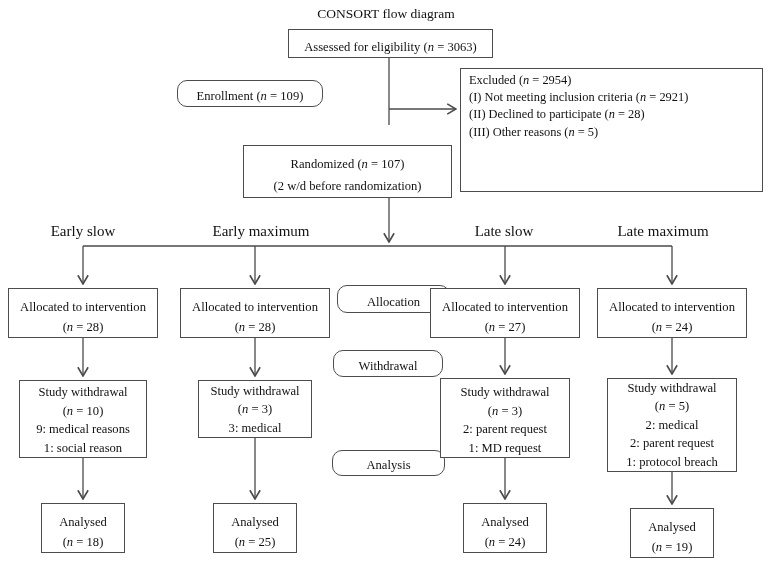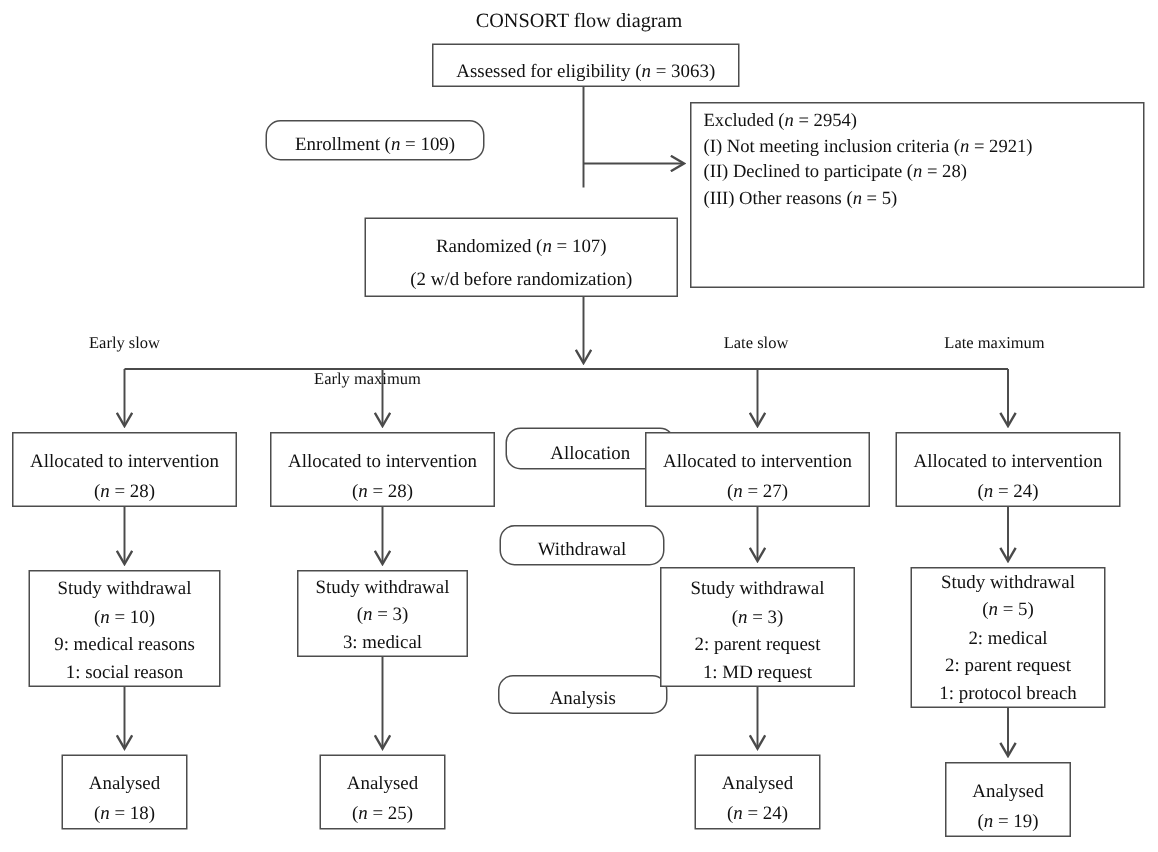--- a/index.html
+++ b/index.html
@@ -11,21 +11,21 @@
   .title{left:0;right:0;top:6px;text-align:center;font-size:13.5px;}
   .box{
     position:absolute;border:1.4px solid #4d4d4d;background:#ffffff;
     font-size:12.6px;display:flex;flex-direction:column;align-items:center;justify-content:flex-end;
     text-align:center;line-height:20px;box-sizing:border-box;
   }
   .box.rounded{border-radius:10px;}
   .box.leftalign{align-items:flex-start;text-align:left;justify-content:flex-start;
     padding:3px 8px;line-height:17.2px;font-size:12.4px;}
   .box.wline{line-height:18.5px;}
-  .collabel{position:absolute;top:223px;transform:translateX(-50%);font-size:11px;white-space:nowrap;}
+  .collabel{position:absolute;top:223px;transform:translateX(-50%);font-size:15px;white-space:nowrap;}
   svg.connectors{position:absolute;left:0;top:0;width:772px;height:568px;pointer-events:none;}
   i{font-style:italic;}
 </style>
 </head>
 <body>
 
 <div id="canvas">
 
   <svg class="connectors">
     <defs>
@@ -69,21 +69,21 @@
     <div>(II) Declined to participate (<i>n</i> = 28)</div>
     <div>(III) Other reasons (<i>n</i> = 5)</div>
   </div>
 
   <div class="box" style="left:243px;top:125px;width:209px;height:53px;line-height:22px;margin-top:20px;">
     <div>Randomized (<i>n</i> = 107)</div>
     <div>(2 w/d before randomization)</div>
   </div>
 
   <div class="collabel" style="left:83px;">Early slow</div>
-  <div class="collabel" style="left:245px;margin-top:24px;">Early maximum</div>
+  <div class="collabel" style="left:261px;">Early maximum</div>
   <div class="collabel" style="left:504px;">Late slow</div>
   <div class="collabel" style="left:663px;">Late maximum</div>
 
   <div class="box rounded" style="left:337px;top:253px;width:113px;height:28px;margin-top:32px;">
     <div>Allocation</div>
   </div>
   <div class="box rounded" style="left:333px;top:350px;width:110px;height:27px;">
     <div>Withdrawal</div>
   </div>
   <div class="box rounded" style="left:332px;top:450px;width:113px;height:26px;">

